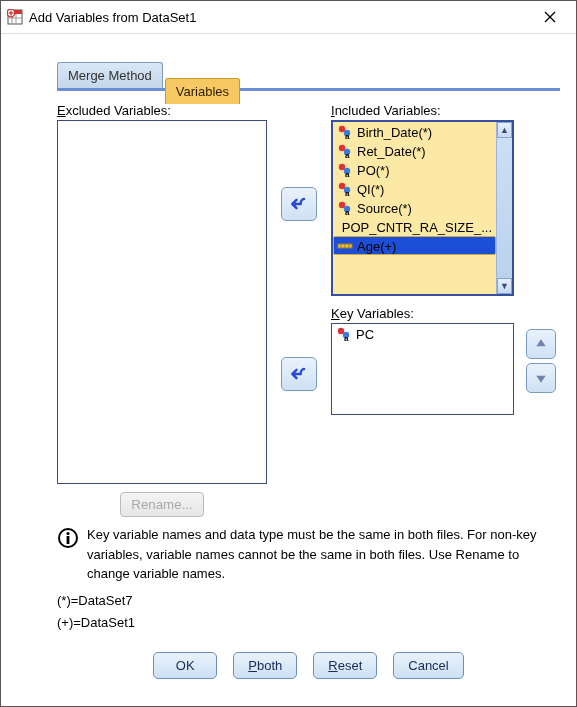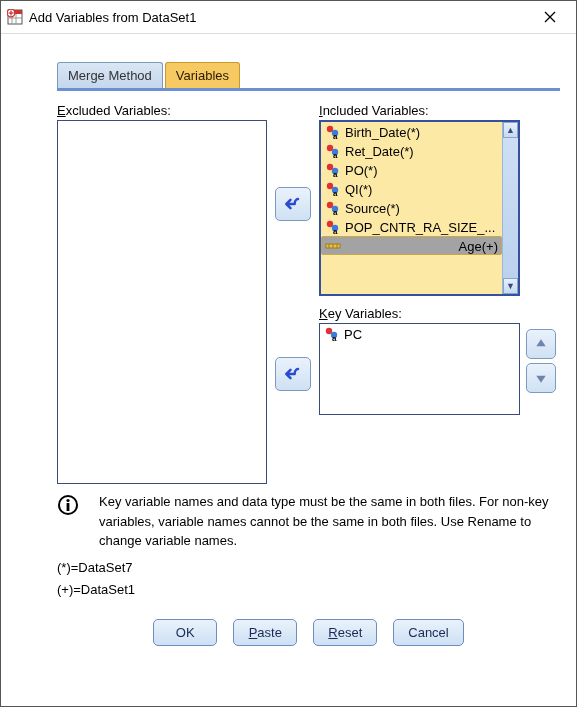--- a/index.html
+++ b/index.html
@@ -51,28 +51,28 @@
     margin-right: 2px;
     background: linear-gradient(#d9e6f5, #c5d7ec);
     color: #333;
     border-radius: 3px 3px 0 0;
   }
   .tab.active {
     background: #f7c963;
     border-color: #c79a2a;
     color: #2a1c00;
     position: relative;
-    top: 0;
+    top: 16px;
   }
 
   
   .panels {
     display: grid;
     grid-template-columns: 210px 40px 1fr 34px;
-    column-gap: 6px;
+    column-gap: 12px;
     margin-top: 12px;
   }
   .col-left, .col-right, .col-arrows {}
   .section-label { margin-bottom: 2px; display: inline-block; }
   .section-label .ul { text-decoration: underline; }
 
   .listbox {
     border: 1.5px solid #3a4a7a;
     background: #fff;
     overflow: hidden;
@@ -92,25 +92,24 @@
     overflow: hidden;
   }
   .listbox.key { height: 92px; }
 
   .lb-item {
     display: flex; align-items: center;
     padding: 2px 4px 1px 4px;
     white-space: nowrap;
   }
   .lb-item.selected {
-    background: #a3a3a3;
+    background: #1d4ed8;
     border: 1px solid #c9a94a;
     border-radius: 2px;
     padding: 1px 3px 0 3px;
-    justify-content: space-between;
   }
   .var-icon {
     width: 16px; height: 16px; margin-right: 4px;
     display: inline-flex; align-items: center; justify-content: center;
   }
 
   .scroll-rail {
     position: absolute;
     right: 0; top: 0; bottom: 0; width: 16px;
     background: linear-gradient(#cfe0f5, #b9d0ec);
@@ -143,21 +142,21 @@
     padding: 4px 10px;
     background: linear-gradient(#f4f4f4, #e6e6e6);
     border: 1px solid #bbb;
     border-radius: 4px;
     color: #aaa;
   }
 
   .info-row {
     display: flex; align-items: flex-start;
     margin-top: 8px;
-    gap: 20px;
+    gap: 8px;
   }
   .info-icon {
     width: 22px; height: 22px; flex: 0 0 22px;
     margin-top: 2px;
   }
   .info-text { line-height: 1.5; }
   .legend { margin-top: 6px; line-height: 1.7; }
 
   .bottom-buttons {
     display: flex; justify-content: center; gap: 16px;
@@ -208,20 +207,23 @@
       <div class="tab">Merge Method</div>
       <div class="tab active">Variables</div>
     </div>
   </div>
 
   <div class="panels">
 
     <div class="col-left">
       <span class="section-label"><span class="ul">E</span><span>xcluded Variables:</span></span>
       <div class="listbox excluded"></div>
+      <div style="text-align:center">
+        <button class="rename-btn" disabled="">Rename...</button>
+      </div>
     </div>
 
     <div class="col-arrows" style="padding-top: 18px;">
       <div style="height:60px;"></div>
       <div class="arrow-btn">
         <svg viewBox="0 0 24 24">
             <path d="M4 12 L14 12 M4 12 L9 7 M4 12 L9 17 M14 12 C14 6 18 6 18 6" fill="none" stroke="#2a4bd1" stroke-width="3" stroke-linecap="round" stroke-linejoin="round"></path>
           </svg>
       </div>
       <div style="height:124px;"></div>
@@ -356,18 +358,18 @@
     </span>
     <div class="info-text">Key variable names and data type must be the same in both files. For non-key variables, variable names cannot be the same in both files. Use Rename to change variable names.</div>
   </div>
   <div class="legend">
     <div>(*)=DataSet7</div>
     <div>(+)=DataSet1</div>
   </div>
 
   <div class="bottom-buttons">
     <button class="btn">OK</button>
-    <button class="btn"><span class="ul">P</span><span>aste</span></button>
+    <button class="btn"><span class="ul">P</span><span>both</span></button>
     <button class="btn"><span class="ul">R</span><span>eset</span></button>
     <button class="btn">Cancel</button>
   </div>
 
 </div>
 
 </body></html>

